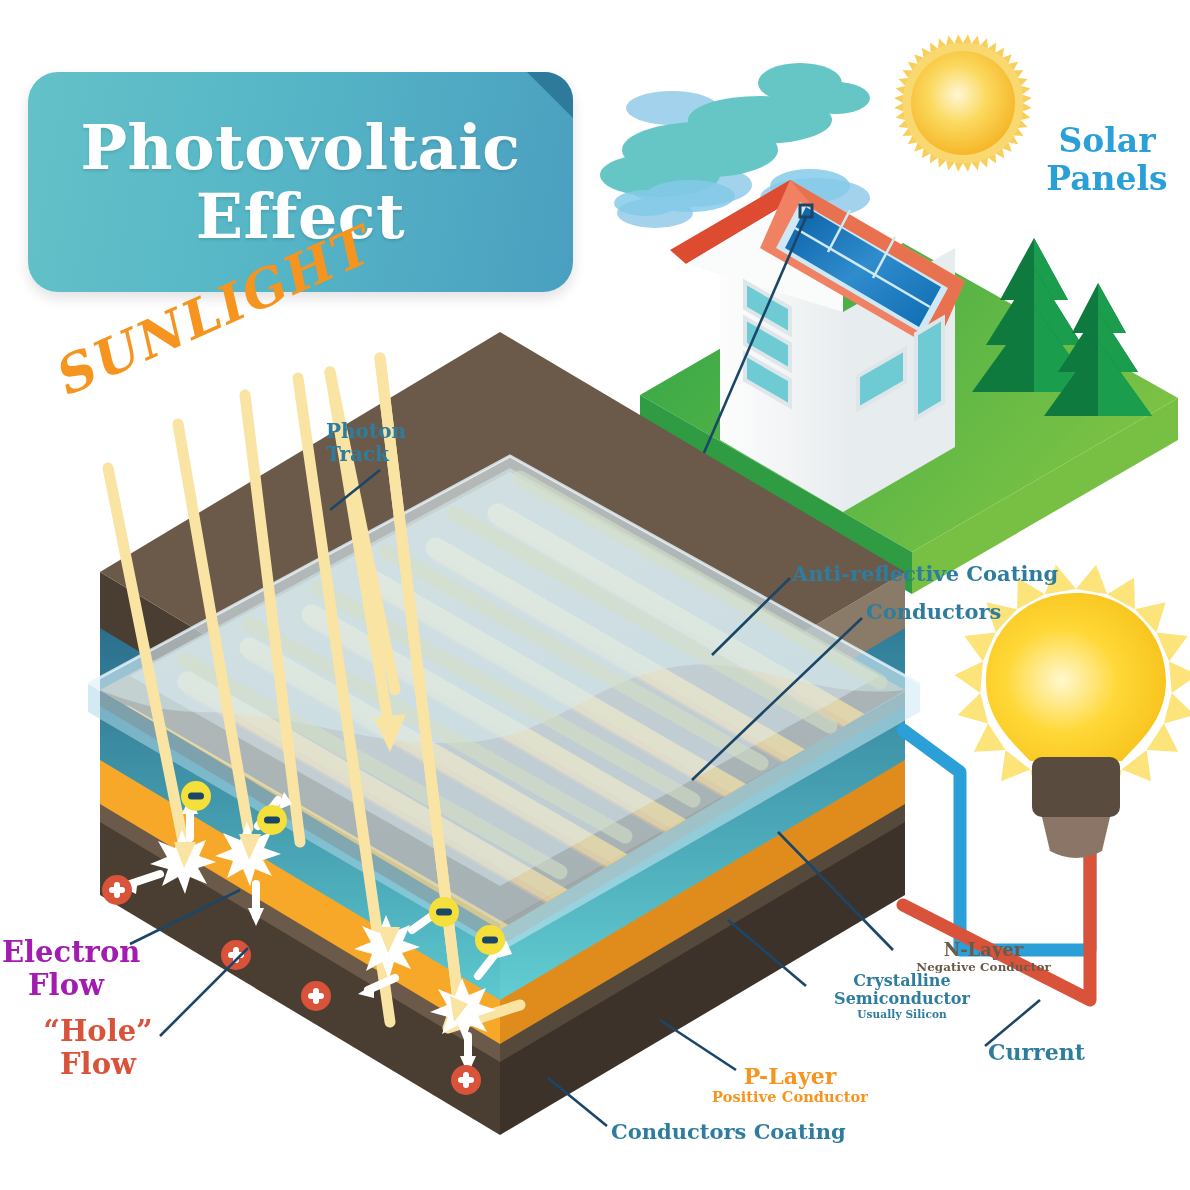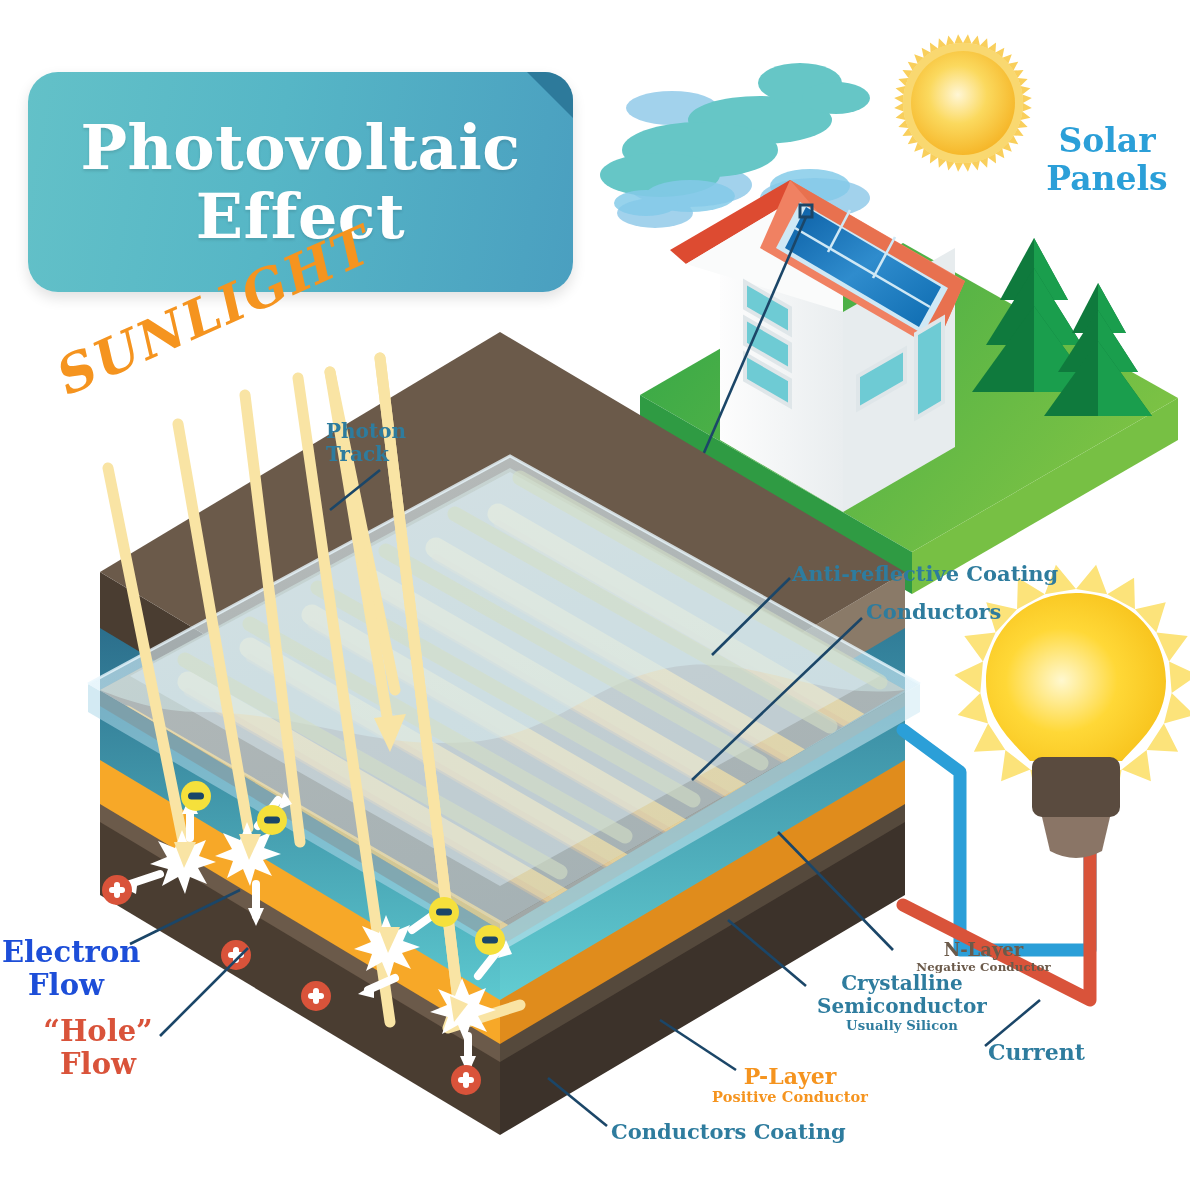--- a/index.html
+++ b/index.html
@@ -23,32 +23,32 @@
   .title-text{
     color:#fff;font-family:"DejaVu Serif",serif;font-weight:bold;
     font-size:62px;line-height:1.12;text-align:center;letter-spacing:.5px;
     text-shadow:0 2px 3px rgba(0,0,0,.12);
     padding:0 30px;
   }
 
   
   .lbl{position:absolute;font-family:"DejaVu Serif",serif;font-weight:bold;line-height:1.14;}
   .lbl.c-teal{color:#2e7c9e;}
-  .lbl.c-blue{color:#1d4ed8;}
+  .lbl.c-blue{color:#a21caf;}
   .lbl.c-orange{color:#f5941f;}
   .lbl.c-red{color:#d9533a;}
   .lbl.c-brown{color:#6b5a4a;}
   .sub{display:block;font-size:.66em;letter-spacing:.1px;}
 
   #lblSolarPanels{left:1032px;top:122px;font-size:33px;color:#2b9fd8;text-align:center;width:150px;}
   #lblPhoton{left:326px;top:420px;font-size:20px;text-align:left;width:110px;}
   #lblAnti{left:792px;top:562px;font-size:21px;}
   #lblConductors{left:866px;top:600px;font-size:21px;}
   #lblNLayer{left:896px;top:940px;font-size:18px;text-align:center;width:175px;}
-  #lblCrystal{left:792px;top:972px;font-size:20px;text-align:center;width:220px;}
+  #lblCrystal{left:792px;top:972px;font-size:16px;text-align:center;width:220px;}
   #lblCurrent{left:988px;top:1040px;font-size:22px;}
   #lblPLayer{left:700px;top:1064px;font-size:22px;text-align:center;width:180px;}
   #lblReflective{left:611px;top:1120px;font-size:21px;}
   #lblElectron{left:2px;top:936px;font-size:29px;text-align:center;width:128px;}
   #lblHole{left:38px;top:1015px;font-size:29px;text-align:center;width:120px;}
   #lblSunlight{
     left:48px;top:352px;width:280px;font-size:52px;color:#f5941f;
     font-family:"DejaVu Serif",serif;font-style:italic;font-weight:bold;
     transform:rotate(-24deg);transform-origin:left top;letter-spacing:2px;
   }

